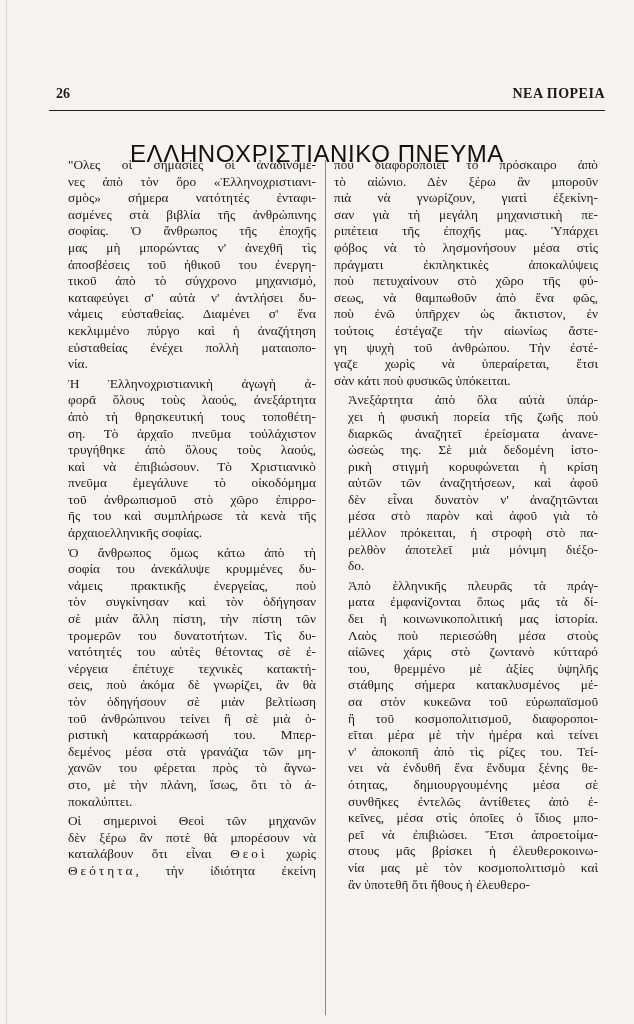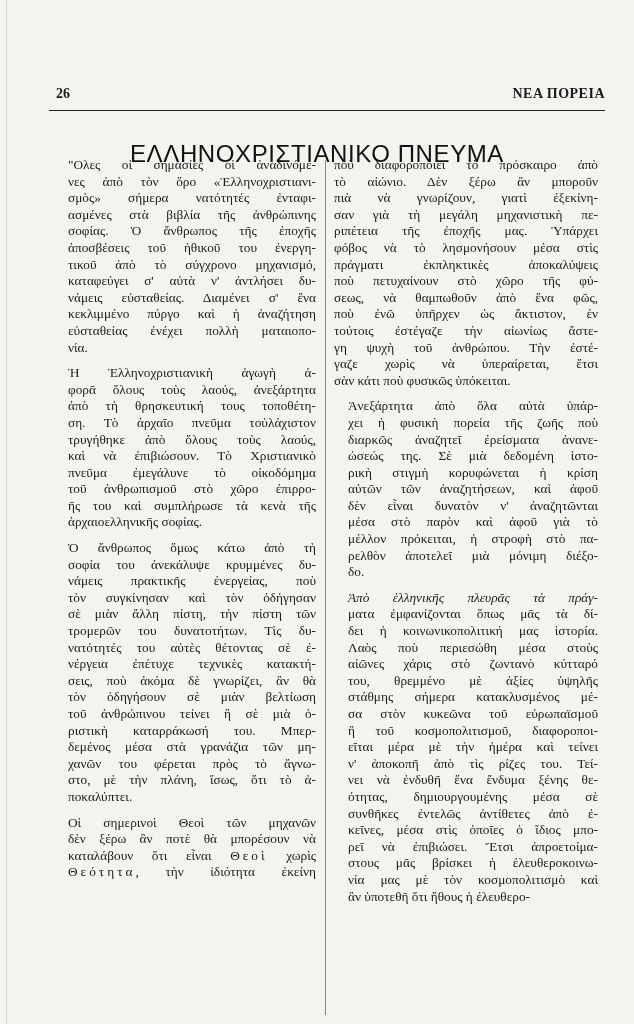--- a/index.html
+++ b/index.html
@@ -46,21 +46,21 @@
     font-size: 13.3px; line-height: 16.6px;
     text-align: justify;
   }
   .col-left { left: 54px; width: 262px; }
   .col-right { left: 334px; width: 264px; }
   .col-divider {
     position: absolute; left: 325px; top: 160px; height: 855px;
     border-left: 1px solid #888;
   }
   .para { margin: 0; text-indent: 14px; }
-  .para + .para { margin-top: 9px; }
+  .para + .para { margin-top: 3px; }
   .col-right .para.cont { text-indent: 0; }
   .line { display: block; white-space: nowrap; text-align-last: justify; text-align: justify; }
   .line.last { text-align-last: left; }
   .spaced { letter-spacing: 3px; }
 </style>
 </head>
 <body>
 
 <div class="page-edge"></div>
 
@@ -72,20 +72,21 @@
 
 <div class="article-title">ΕΛΛΗΝΟΧΡΙΣΤΙΑΝΙΚΟ ΠΝΕΥΜΑ</div>
 
 <div class="col col-left" id="col-left">
     <div class="para">
       <span class="line" style="text-indent: 14px;">"Ολες οἱ σημασίες οἱ ἀναδινόμε-</span>
       <span class="line">νες ἀπὸ τὸν ὅρο «Ἑλληνοχριστιανι-</span>
       <span class="line">σμὸς» σήμερα νατότητές ἐνταφι-</span>
       <span class="line">ασμένες στὰ βιβλία τῆς ἀνθρώπινης</span>
       <span class="line">σοφίας. Ὁ ἄνθρωπος τῆς ἐποχῆς</span>
+      <span class="line">μας μὴ μπορώντας ν' ἀνεχθῆ τὶς</span>
       <span class="line">ἀποσβέσεις τοῦ ἠθικοῦ του ἐνεργη-</span>
       <span class="line">τικοῦ ἀπὸ τὸ σύγχρονο μηχανισμό,</span>
       <span class="line">καταφεύγει σ' αὐτὰ ν' ἀντλήσει δυ-</span>
       <span class="line">νάμεις εὐσταθείας. Διαμένει σ' ἕνα</span>
       <span class="line">κεκλιμμένο πύργο καὶ ἡ ἀναζήτηση</span>
       <span class="line">εὐσταθείας ἐνέχει πολλὴ ματαιοπο-</span>
       <span class="line last">νία.</span>
     </div>
     <div class="para">
       <span class="line" style="text-indent: 14px;">Ἡ Ἑλληνοχριστιανικὴ ἀγωγὴ ἀ-</span>
@@ -149,21 +150,21 @@
       <span class="line">ώσεώς της. Σὲ μιὰ δεδομένη ἱστο-</span>
       <span class="line">ρικὴ στιγμὴ κορυφώνεται ἡ κρίση</span>
       <span class="line">αὐτῶν τῶν ἀναζητήσεων, καὶ ἀφοῦ</span>
       <span class="line">δὲν εἶναι δυνατὸν ν' ἀναζητῶνται</span>
       <span class="line">μέσα στὸ παρὸν καὶ ἀφοῦ γιὰ τὸ</span>
       <span class="line">μέλλον πρόκειται, ἡ στροφὴ στὸ πα-</span>
       <span class="line">ρελθὸν ἀποτελεῖ μιὰ μόνιμη διέξο-</span>
       <span class="line last">δο.</span>
     </div>
     <div class="para">
-      <span class="line" style="text-indent: 14px; font-style: italic;">Ἀπὸ ἑλληνικῆς πλευρᾶς τὰ πράγ-</span>
+      <span class="line" style="text-indent: 14px;">Ἀπὸ ἑλληνικῆς πλευρᾶς τὰ πράγ-</span>
       <span class="line">ματα ἐμφανίζονται ὅπως μᾶς τὰ δί-</span>
       <span class="line">δει ἡ κοινωνικοπολιτική μας ἱστορία.</span>
       <span class="line">Λαὸς ποὺ περιεσώθη μέσα στοὺς</span>
       <span class="line">αἰῶνες χάρις στὸ ζωντανὸ κύτταρό</span>
       <span class="line">του, θρεμμένο μὲ ἀξίες ὑψηλῆς</span>
       <span class="line">στάθμης σήμερα κατακλυσμένος μέ-</span>
       <span class="line">σα στὸν κυκεῶνα τοῦ εὐρωπαϊσμοῦ</span>
       <span class="line">ἢ τοῦ κοσμοπολιτισμοῦ, διαφοροποι-</span>
       <span class="line">εῖται μέρα μὲ τὴν ἡμέρα καὶ τείνει</span>
       <span class="line">ν' ἀποκοπῆ ἀπὸ τὶς ρίζες του. Τεί-</span>

